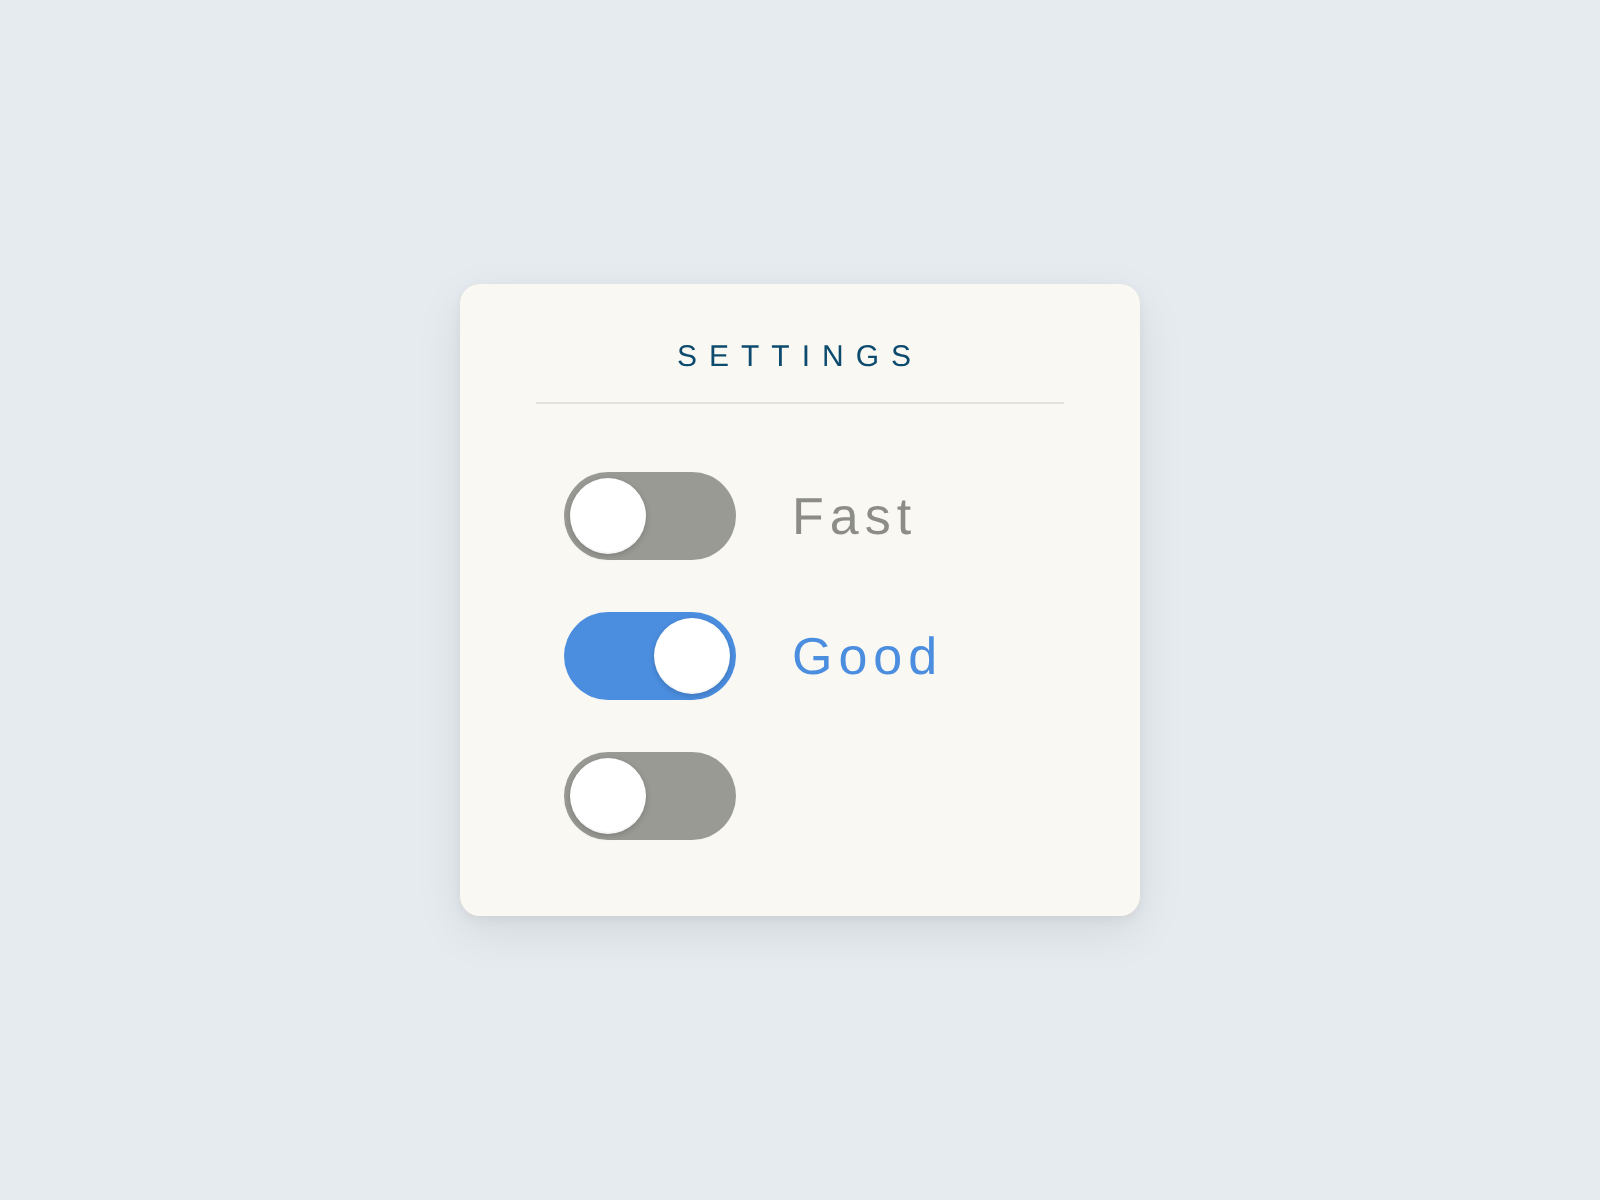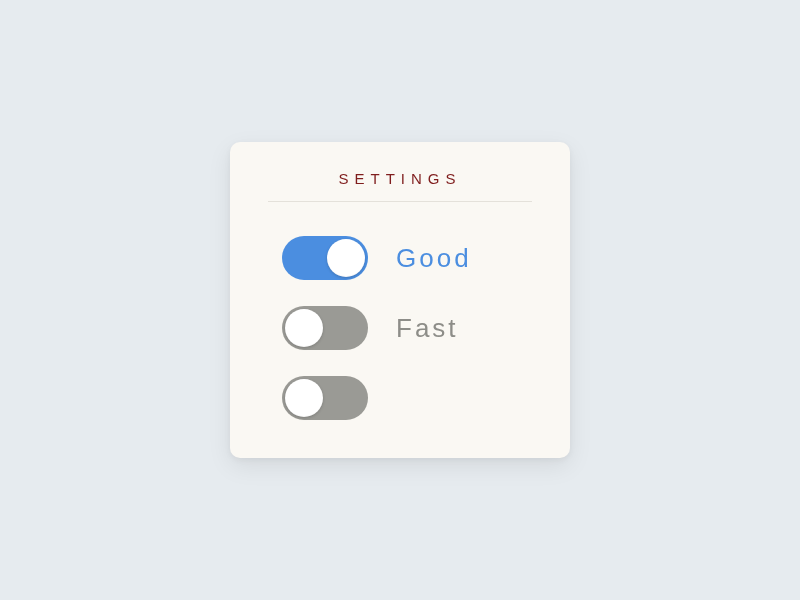--- a/index.html
+++ b/index.html
@@ -18,21 +18,21 @@
       background: #faf8f3;
       border-radius: 10px;
       box-shadow: 0 8px 24px rgba(0,0,0,0.08), 0 2px 6px rgba(0,0,0,0.05);
       padding: 28px 38px 38px 38px;
     }
     .card-title {
       text-align: center;
       letter-spacing: 6px;
       font-size: 15px;
       font-weight: 300;
-      color: #7f1d1d;
+      color: #0c4a6e;
       padding-bottom: 14px;
       border-bottom: 1px solid #e4e1da;
       margin-bottom: 34px;
     }
     .toggle-row {
       display: flex;
       align-items: center;
       gap: 28px;
       margin-bottom: 26px;
       padding-left: 14px;
@@ -67,31 +67,31 @@
     .label-on { color: #4b8ee0; }
     .label-off { color: #8d8d88; }
   </style>
 </head>
 <body>
 
 <div class="card">
   <div class="card-title">SETTINGS</div>
 
   <div class="toggle-row">
+    <div class="toggle">
+      <div class="toggle-thumb"></div>
+    </div>
+    <div class="toggle-label label-off">Fast</div>
+  </div>
+
+  <div class="toggle-row">
     <div class="toggle on">
       <div class="toggle-thumb"></div>
     </div>
     <div class="toggle-label label-on">Good</div>
   </div>
 
   <div class="toggle-row">
     <div class="toggle">
       <div class="toggle-thumb"></div>
     </div>
-    <div class="toggle-label label-off">Fast</div>
-  </div>
-
-  <div class="toggle-row">
-    <div class="toggle">
-      <div class="toggle-thumb"></div>
-    </div>
   </div>
 </div>
 
 </body></html>

